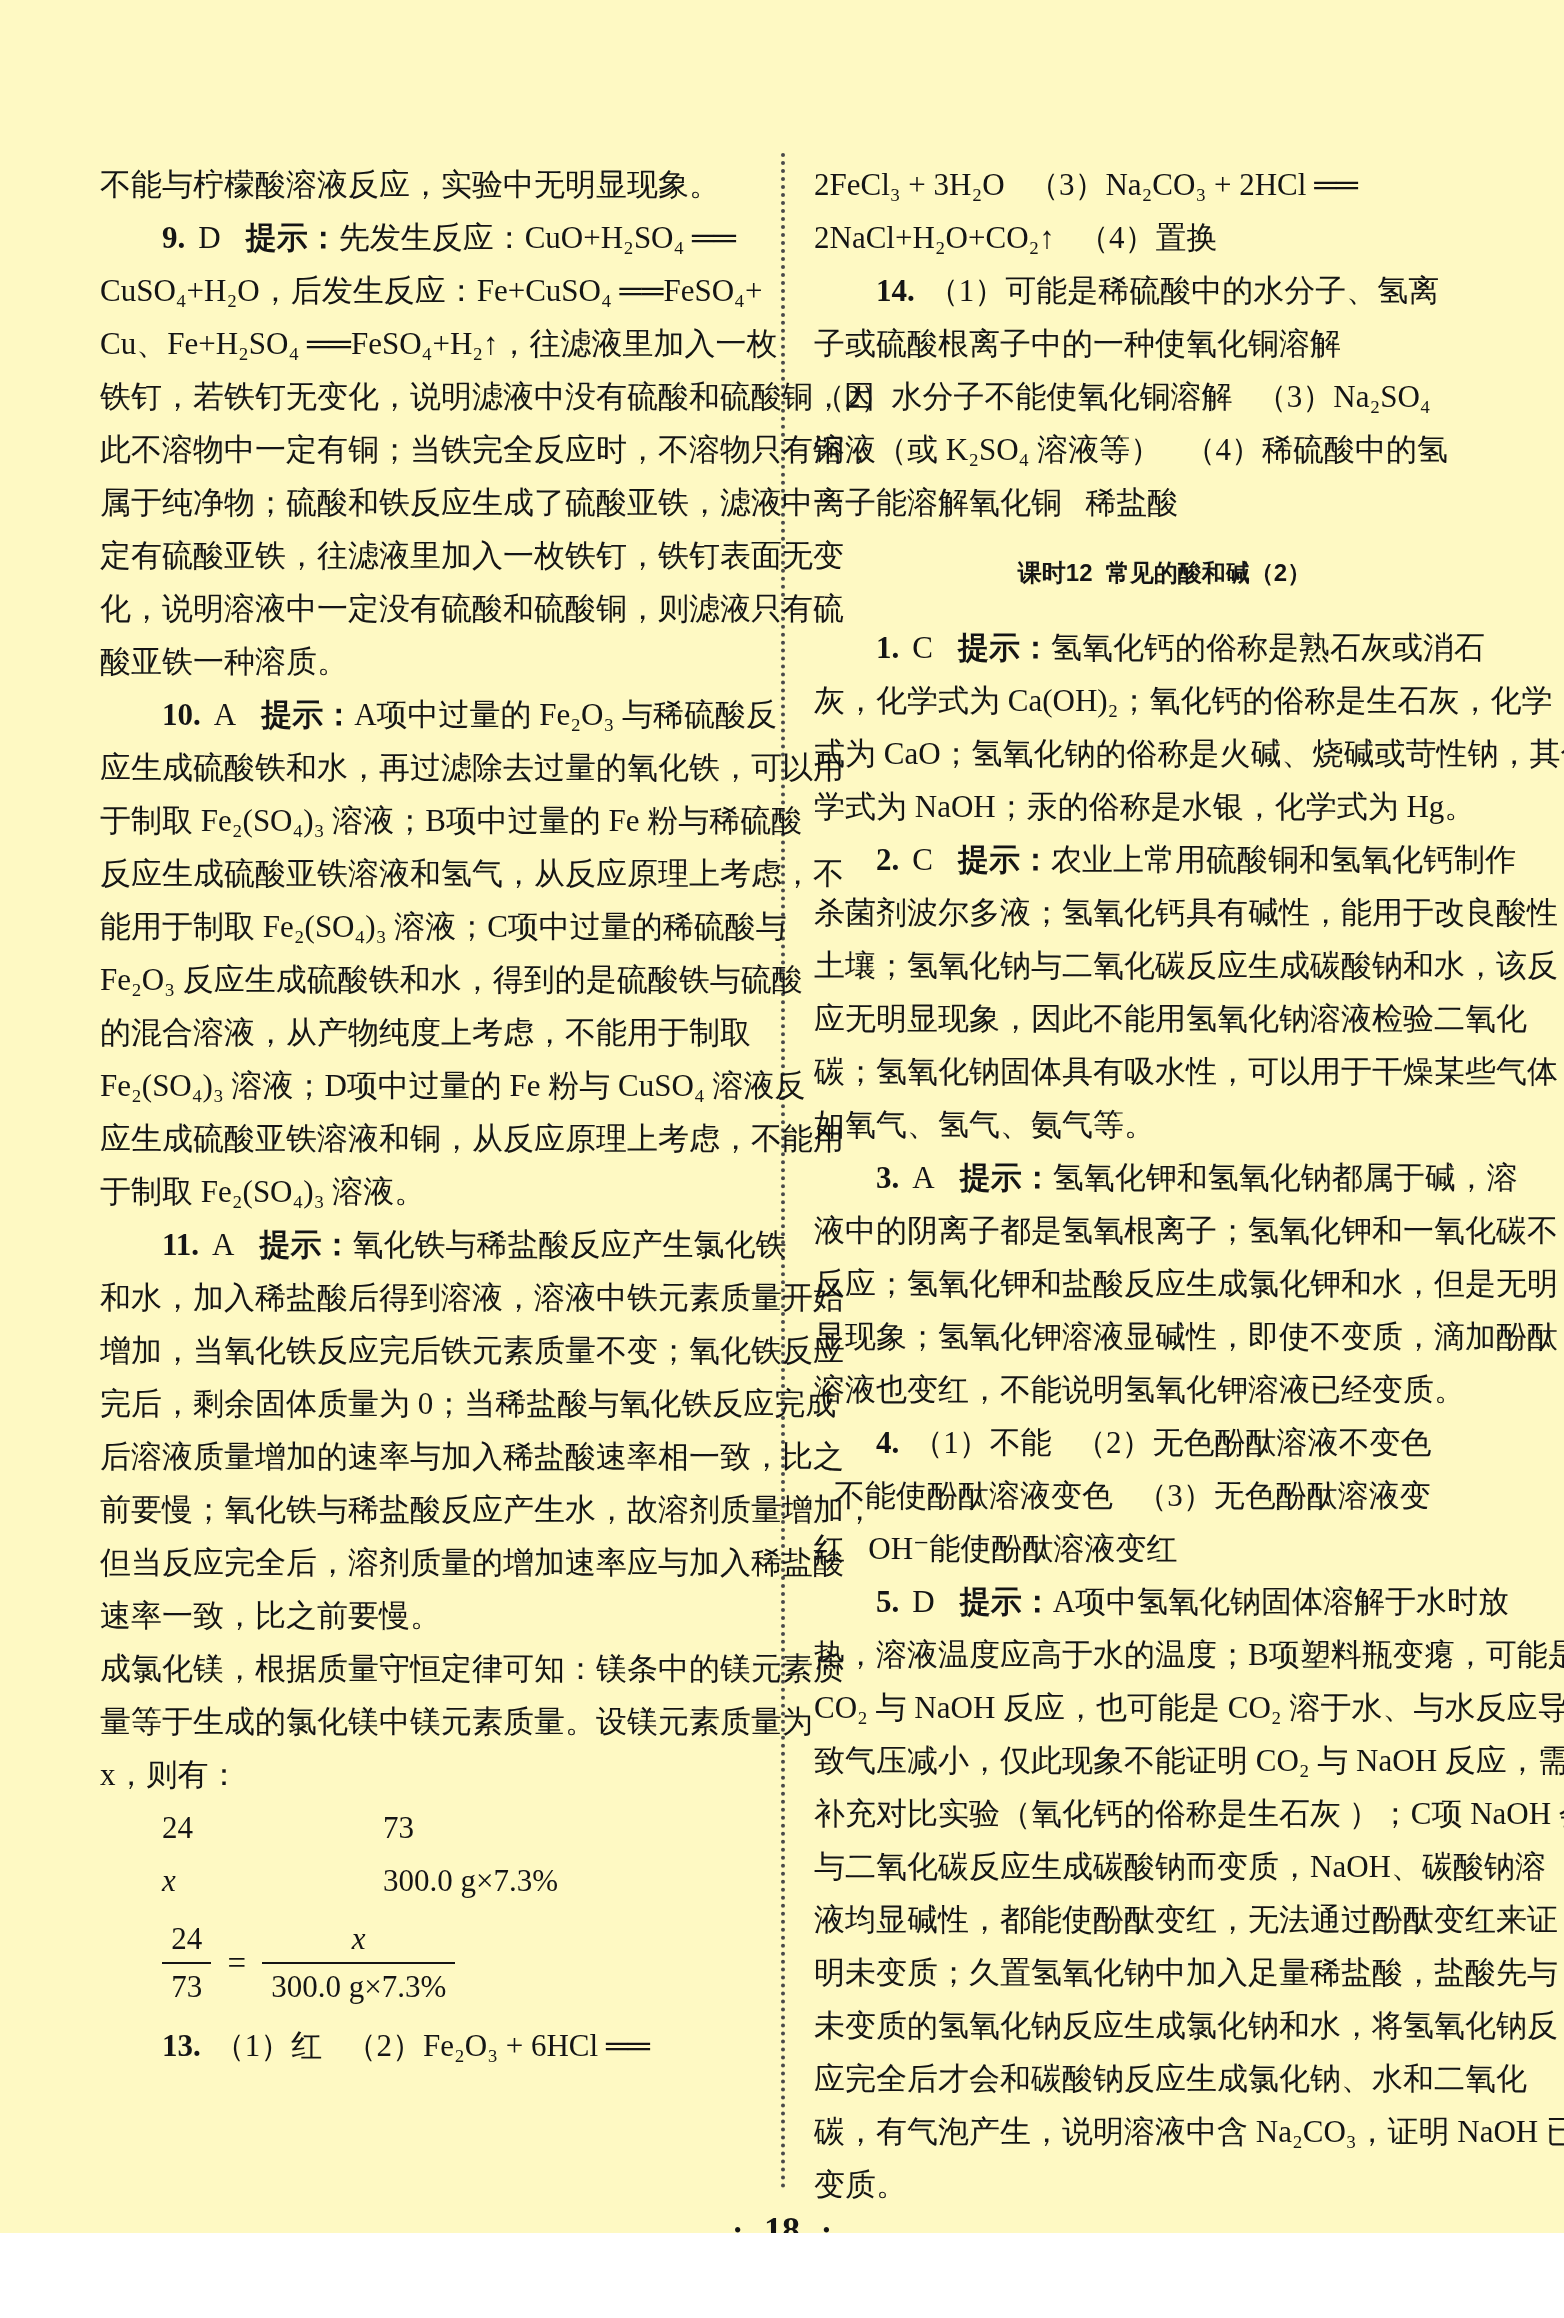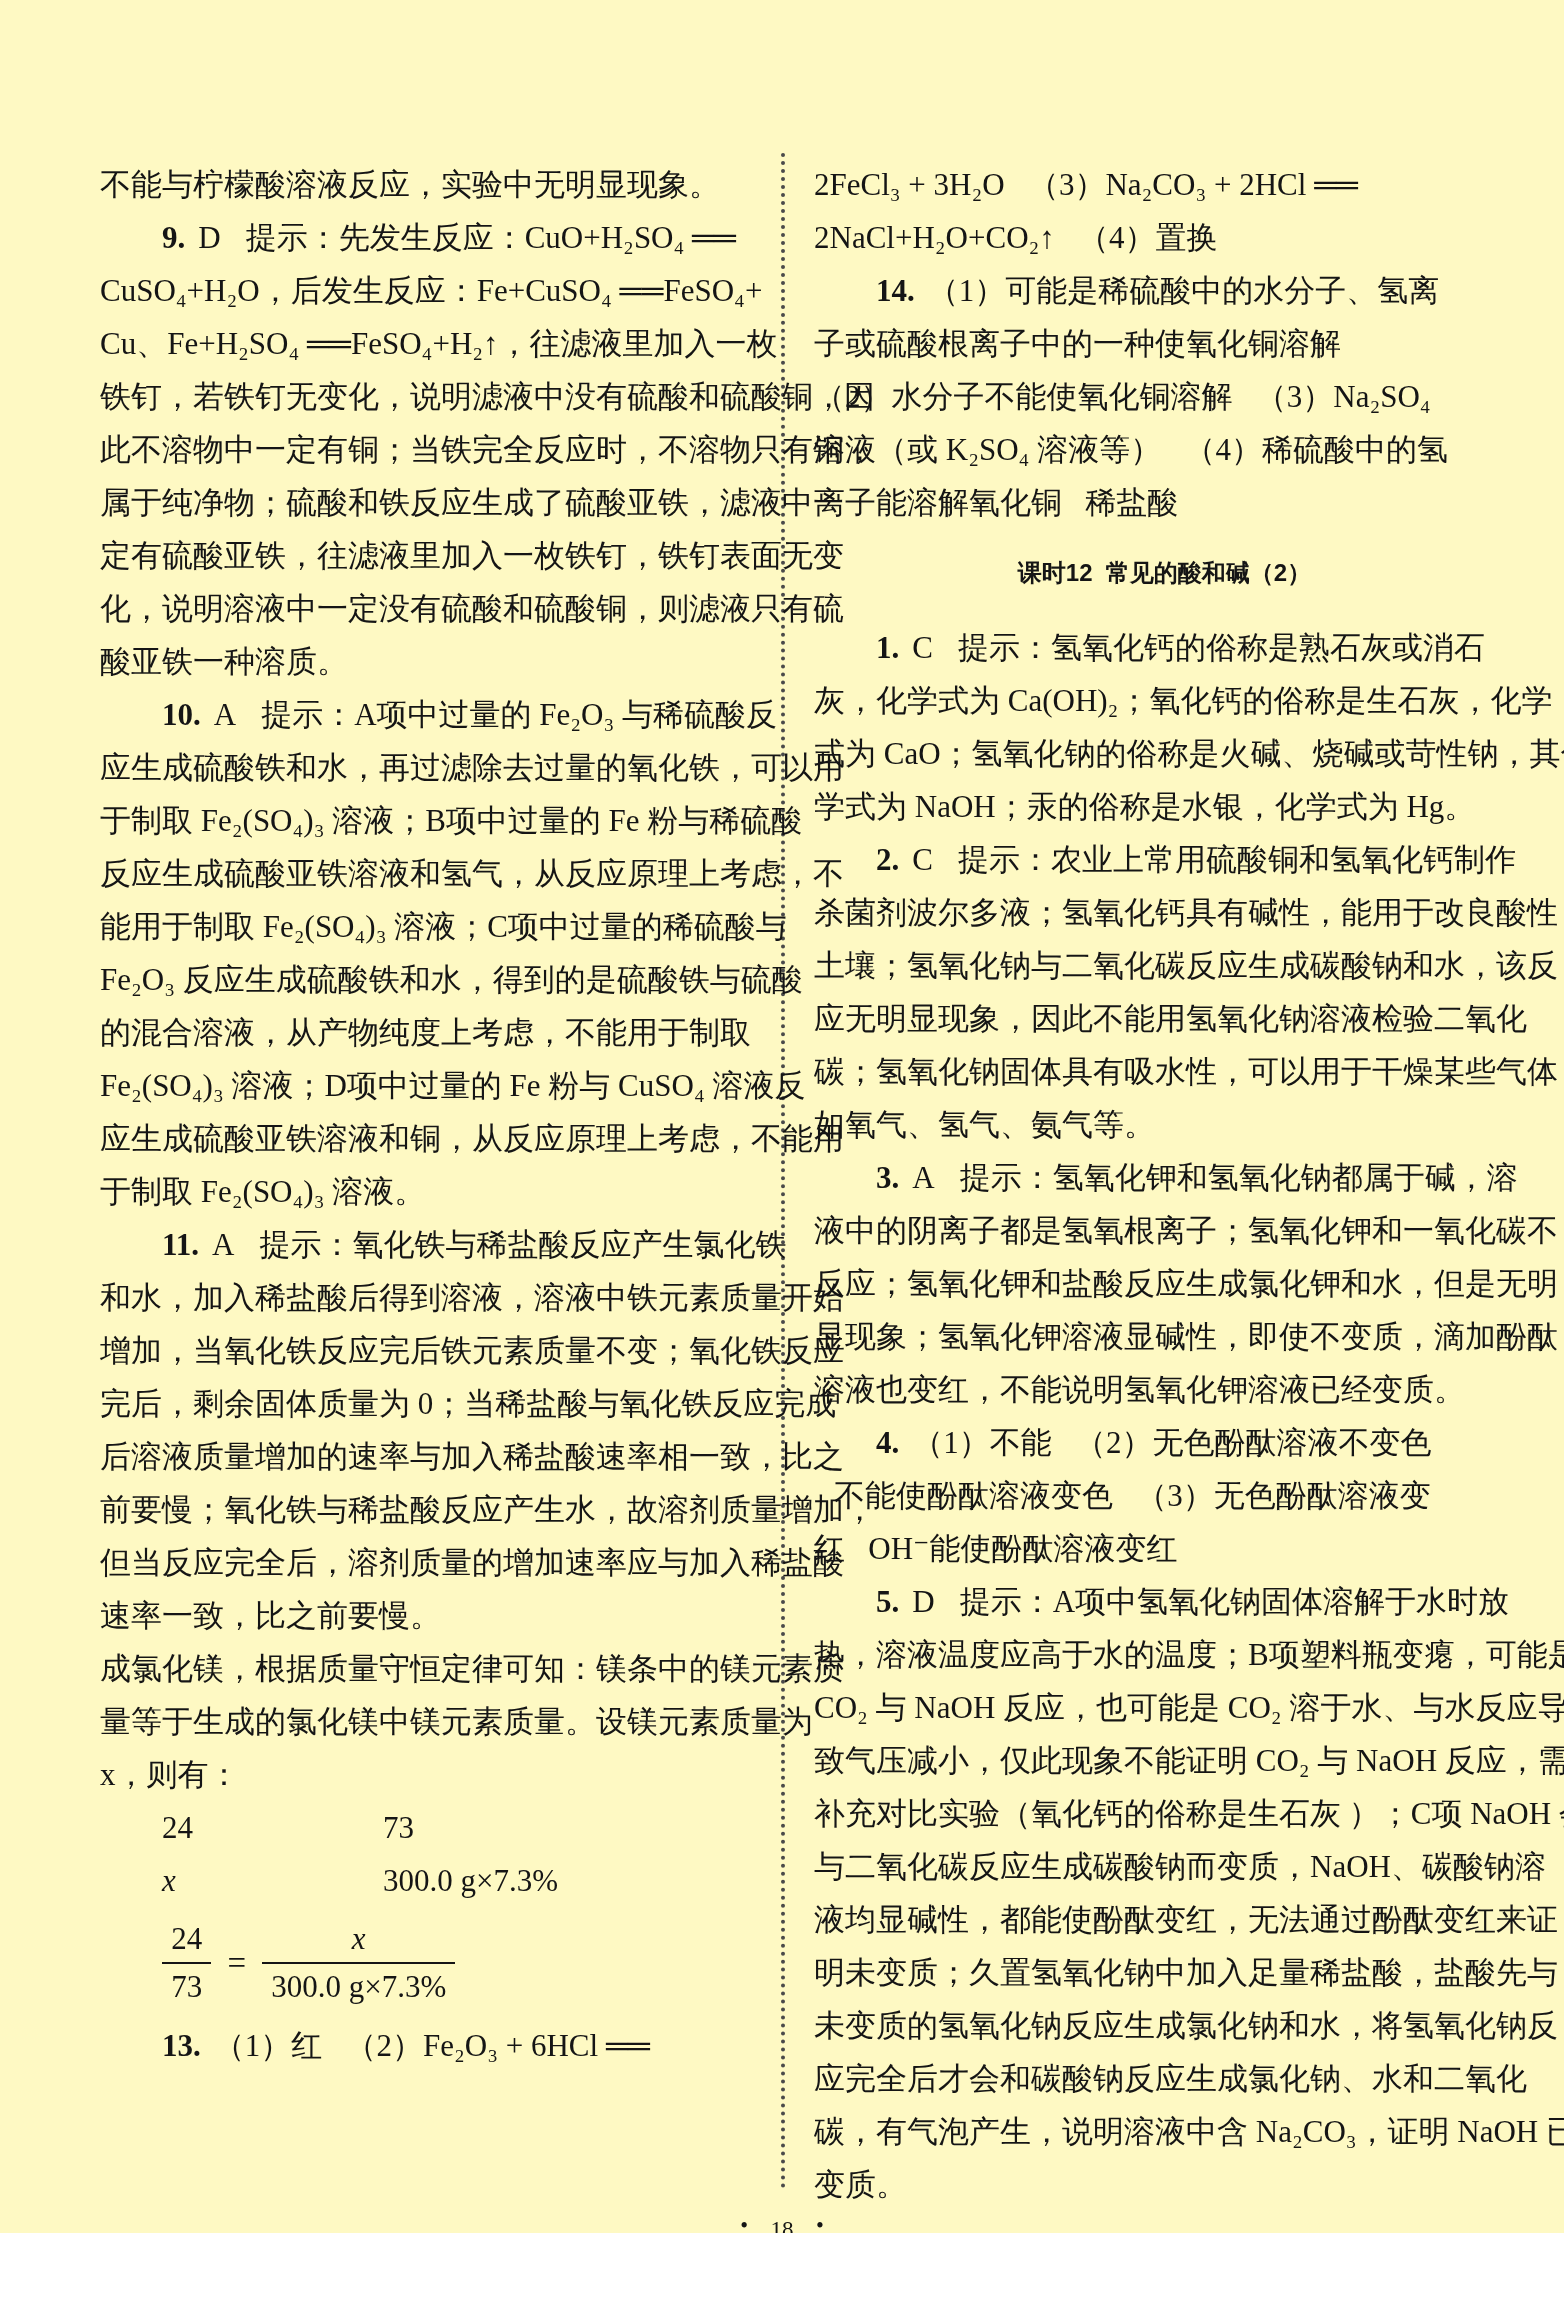--- a/index.html
+++ b/index.html
@@ -18,21 +18,21 @@
   .divider{
     position:absolute;
     left:781px;top:153px;height:2037px;width:0;
     border-left:4.6px dotted #4a4a4a;
   }
   .ln{height:53px;line-height:53px;white-space:pre;overflow:visible;}
   .first{padding-left:62px;}
   .ind1{padding-left:20px;}
   .num{font-weight:bold;margin-right:13px;}
   .ans{margin-right:25px;}
-  .hint{font-family:"Liberation Sans","DejaVu Sans",sans-serif;font-weight:normal;}
+  .hint{font-family:"Liberation Sans","DejaVu Sans",sans-serif;font-weight:bold;}
   .heading{
     height:63px;line-height:63px;
     margin:12px 0 17px 0;
     text-align:center;
     font-family:"Liberation Sans","DejaVu Sans",sans-serif;
     font-weight:bold;font-size:24px;
     white-space:pre;
   }
   .math-ind{padding-left:62px;}
   .mcols{display:flex;padding-left:62px;}
@@ -41,21 +41,21 @@
   .frac{display:inline-block;text-align:center;vertical-align:middle;}
   .frac .nu{display:block;border-bottom:2px solid #151515;padding:1.3px 9.2px 4px 9.2px;line-height:38px;}
   .frac .de{display:block;padding:4px 9.2px 1.3px 9.2px;line-height:38px;}
   .frac-eq{margin:0 16px;font-size:33px;}
   .it{font-style:italic;}
   .footer{
     position:absolute;left:0;top:2209px;width:1564px;
     text-align:center;white-space:pre;
   }
   .footer .dot{font-size:22.4px;vertical-align:4px;padding:0 22.4px;}
-  .footer .pnum{font-weight:normal;font-size:23px;}
+  .footer .pnum{font-weight:bold;font-size:36px;}
 </style>
 </head>
 <body>
 
 <div class="page">
 
   <div class="divider"></div>
 
   <div class="col col-left">
     <div class="ln">不能与柠檬酸溶液反应，实验中无明显现象。</div>

